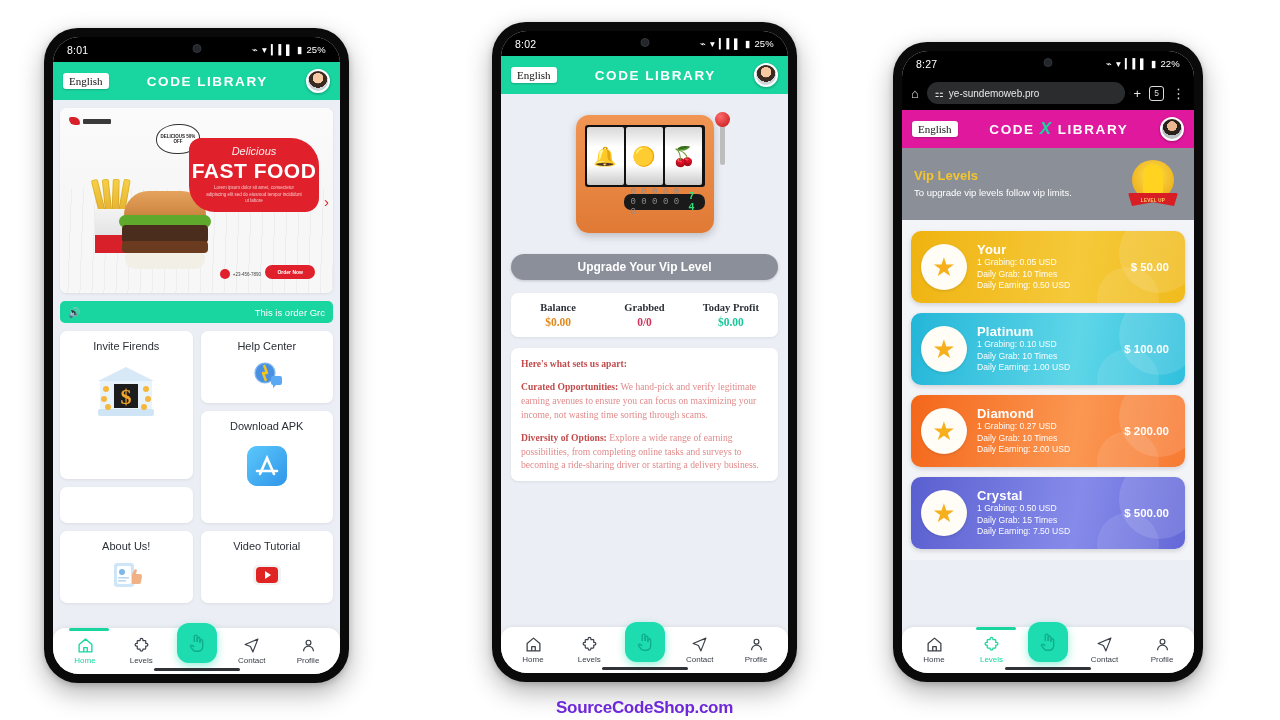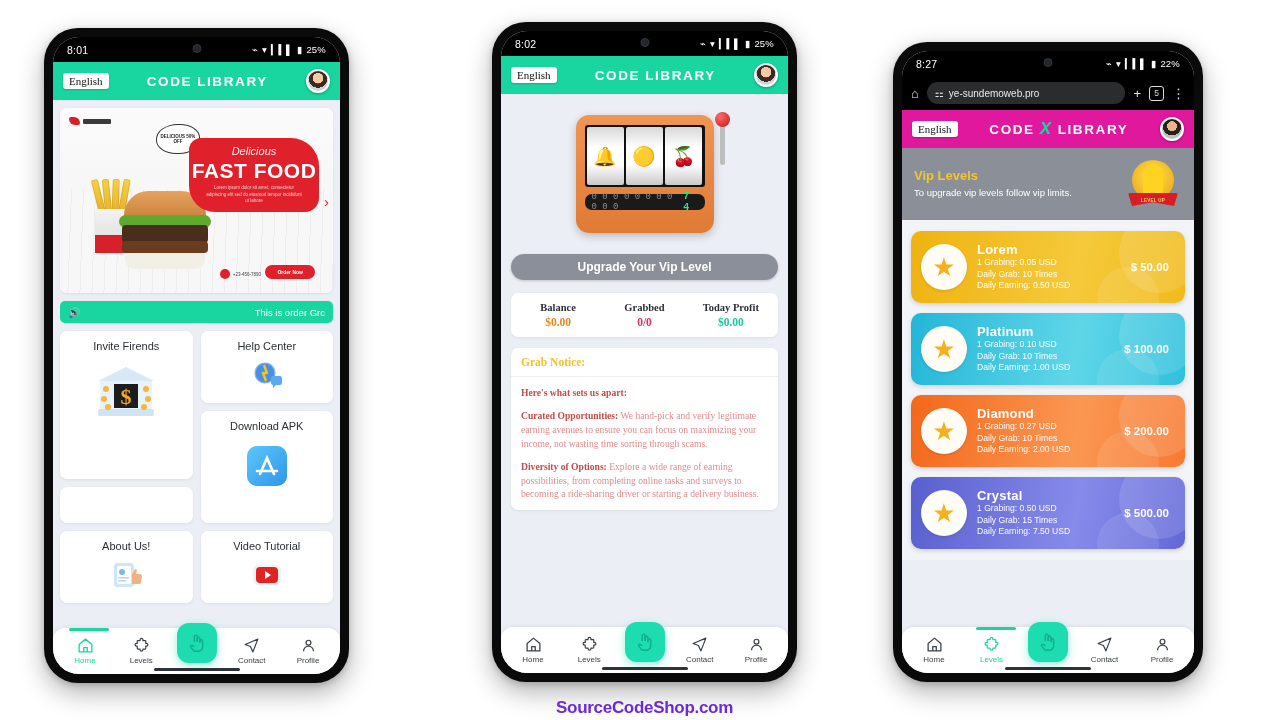--- a/index.html
+++ b/index.html
@@ -187,21 +187,21 @@
 
   
   .slot-wrap { height:160px; display:flex; align-items:center; justify-content:center; background:#eceef5;}
   .slot {
     width:138px;height:118px;background:linear-gradient(#f09554,#e07a35);
     border-radius:13px; position:relative; padding:10px 9px 8px;
     box-shadow:0 3px 8px rgba(0,0,0,.22);
   }
   .reels{height:62px;background:#111;border-radius:3px;display:flex;gap:2px;padding:2px;}
   .reel{flex:1;background:linear-gradient(#d8d8d8,#fff 35%,#fff 65%,#c9c9c9);border-radius:2px;display:flex;align-items:center;justify-content:center;font-size:19px;}
-  .counter{margin-top:7px;height:16px;background:#1a1a1a;border-radius:7px;display:flex;align-items:center;justify-content:flex-end;padding:0 7px;gap:2px;}
+  .counter{margin-top:7px;height:16px;background:#1a1a1a;border-radius:7px;display:flex;align-items:center;justify-content:flex-end;padding:0 7px;gap:2px;margin-left:39px;}
   .counter .d{color:#8d8d8d;font-family:"Liberation Mono",monospace;font-size:9px;}
   .counter .g{color:#35e07a;font-family:"Liberation Mono",monospace;font-size:10px;font-weight:bold;}
   .lever{position:absolute;right:-11px;top:6px;width:5px;height:44px;background:#bdbdbd;border-radius:3px;}
   .lever .knob{position:absolute;top:-9px;left:-5px;width:15px;height:15px;border-radius:50%;background:radial-gradient(circle at 35% 30%,#ff6b6b,#c11414);}
 
   .upgrade-btn{
     margin:0 10px; height:26px; border-radius:13px; background:#8b8f99; color:#fff;
     display:flex;align-items:center;justify-content:center;
     font-family:Liberation Sans, sans-serif; font-weight:bold; font-size:12px;
     box-shadow:0 1px 3px rgba(0,0,0,.18);
@@ -530,21 +530,20 @@
             <div class="k">Grabbed</div>
             <div class="v" style="color:#d2365c">0/0</div>
           </div>
           <div class="stat">
             <div class="k">Today Profit</div>
             <div class="v" style="color:#19c79a">$0.00</div>
           </div>
         </div>
 
         <div class="notice-card">
-          <div class="notice-head">Grab Notice:</div>
           <div class="notice-body">
             <p><span class="strong">Here's what sets us apart:</span></p>
             <p><span class="strong">Curated Opportunities:</span><span> We hand-pick and verify legitimate earning avenues to ensure you can focus on maximizing your income, not wasting time sorting through scams.</span></p>
             <p><span class="strong">Diversity of Options:</span><span> Explore a wide range of earning possibilities, from completing online tasks and surveys to becoming a ride-sharing driver or starting a delivery business.</span></p>
           </div>
         </div>
       </div>
 
       <div class="bottomnav">
         <div class="navitem">
@@ -645,21 +644,21 @@
           </div>
         </div>
 
         <div class="vip-list">
 
           <div class="vip-card vip-gold">
             <div class="blob"></div>
               <div class="blob2"></div>
             <div class="star-badge">★</div>
             <div class="info">
-              <div class="nm">Lorem</div>
+              <div class="nm">Your</div>
               <div class="ln">1 Grabing: 0.05 USD</div>
               <div class="ln">Daily Grab: 10 Times</div>
               <div class="ln">Daily Earning: 0.50 USD</div>
             </div>
             <div class="price">$ 50.00</div>
           </div>
 
           <div class="vip-card vip-platinum">
             <div class="blob"></div>
               <div class="blob2"></div>

